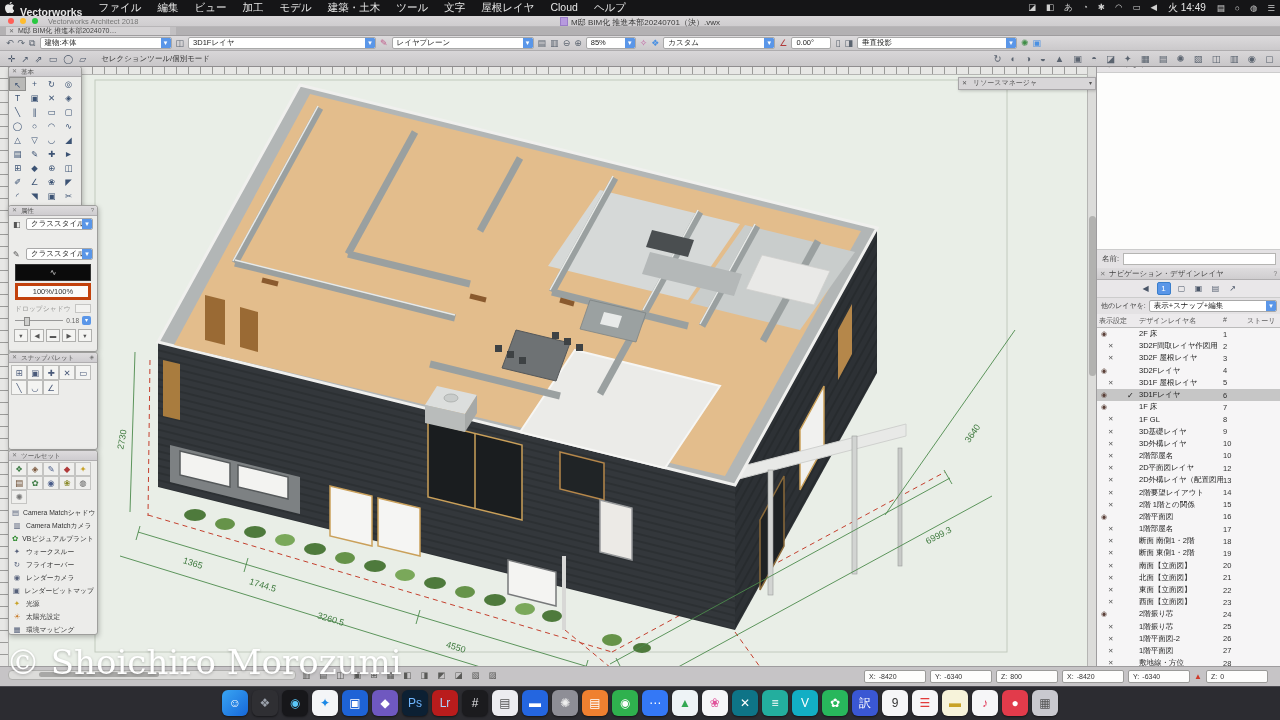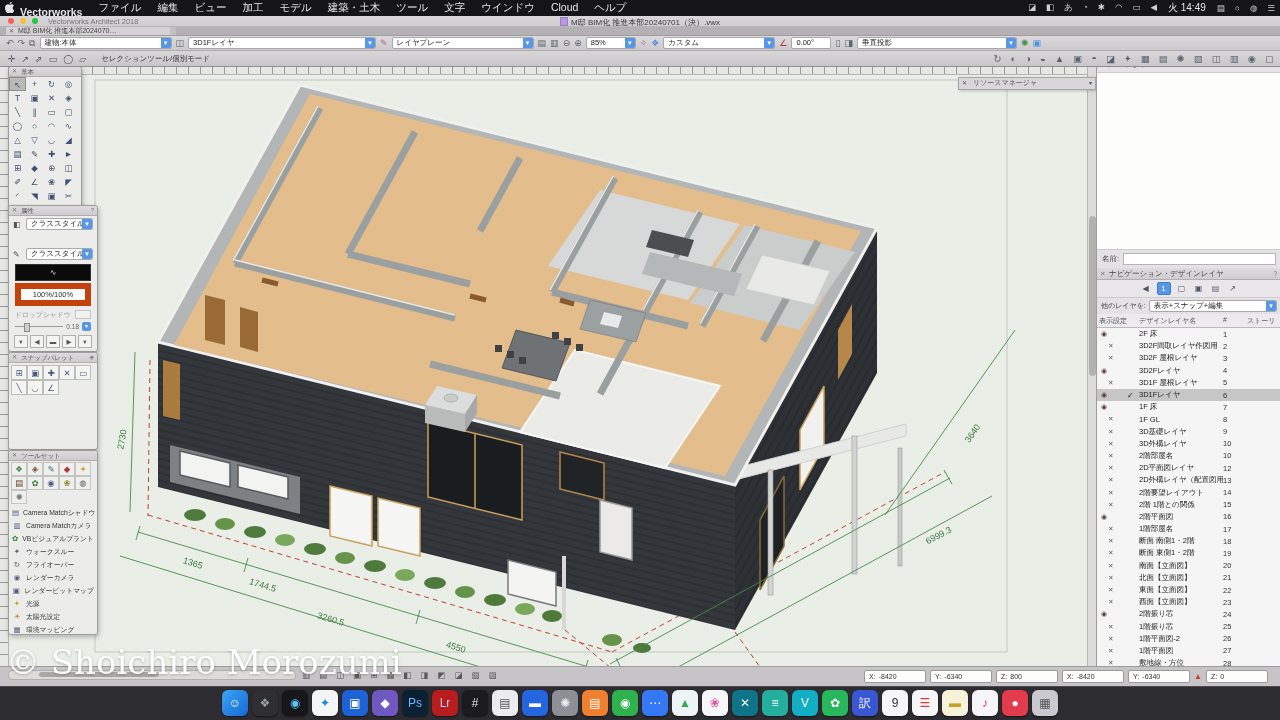--- a/index.html
+++ b/index.html
@@ -84,21 +84,21 @@
     text-align:center;line-height:13px;font-size:8.5px;background:#efefed;}
   .tslist{padding:1px 0;}
   .tsrow{height:13px;display:flex;align-items:center;gap:4px;padding:0 3px;font-size:6.8px;
     color:#333;white-space:nowrap;}
   .tsrow .tsi{width:10px;text-align:center;font-size:7.5px;color:#55607a;}
   
   #attr .row{display:flex;align-items:center;gap:3px;padding:2px 4px;}
   #attr .aicon{font-size:8px;color:#555;width:10px;}
   #attr .swatch{margin:2px 6px;height:15px;background:#0b0b0b;border:1px solid #333;
     color:#ddd;text-align:center;font-size:8px;line-height:15px;}
-  #attr .opac{margin:1px 6px;height:11px;background:#fbfbfa;border:6px solid #c2410c;
+  #attr .opac{margin:1px 6px;height:11px;background:#fbfbfa;border:3px solid #c2410c;
     text-align:center;font-size:7.5px;line-height:11px;color:#333;}
   #attr .shadow{font-size:6.8px;color:#9a9a98;padding:3px 6px 1px;display:flex;gap:4px;}
   #attr .shadow .chk{width:14px;height:7px;border:1px solid #c5c5c3;background:#f2f2f0;}
   #attr .slider{margin:1px 6px;display:flex;align-items:center;gap:3px;font-size:6.5px;color:#666;}
   #attr .track{flex:1;height:1px;background:#999;position:relative;}
   #attr .thumb{position:absolute;left:18%;top:-3px;width:4px;height:7px;background:#cfcfcd;
     border:1px solid #8a8a88;}
   #attr .bluebox{width:9px;height:9px;background:#5a96e8;border-radius:2px;color:#fff;
     font-size:6px;text-align:center;line-height:9px;}
   #attr .markers{display:flex;gap:2px;padding:3px 5px;}
@@ -182,21 +182,21 @@
   <span style="display:flex;">
 
   <span class="mitem">ファイル</span>
       <span class="mitem">編集</span>
       <span class="mitem">ビュー</span>
       <span class="mitem">加工</span>
       <span class="mitem">モデル</span>
       <span class="mitem">建築・土木</span>
       <span class="mitem">ツール</span>
       <span class="mitem">文字</span>
-      <span class="mitem">ウインドウ</span>
+      <span class="mitem">屋根レイヤ</span>
       <span class="mitem">Cloud</span>
       <span class="mitem">ヘルプ</span>
     </span>
   <span class="spacer"></span>
   <span style="display:flex;">
 
   <span class="sic">◪</span>
       <span class="sic">◧</span>
       <span class="sic">あ</span>
       <span class="sic">◔</span>

